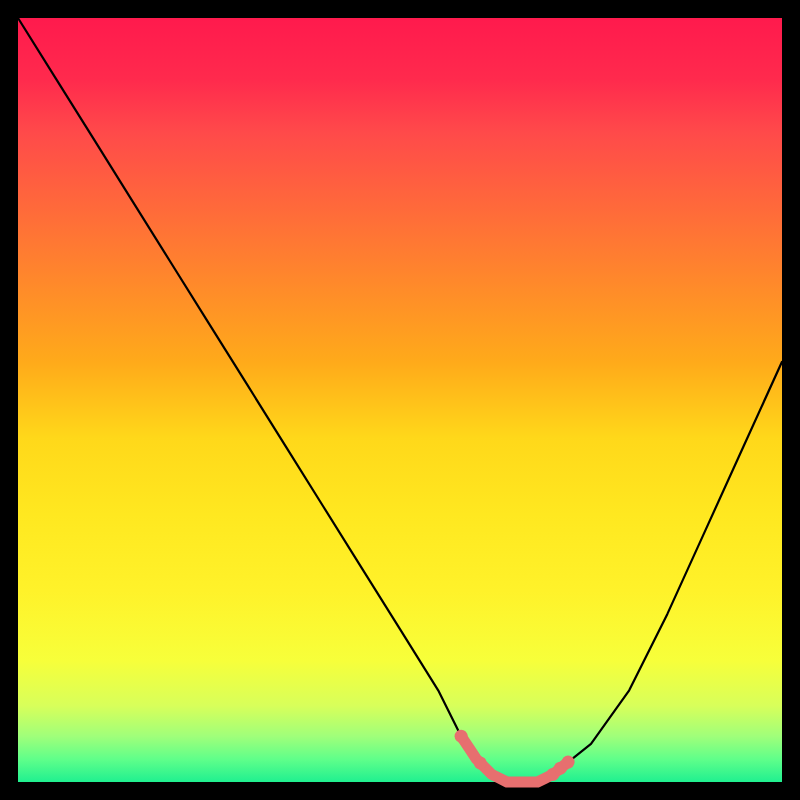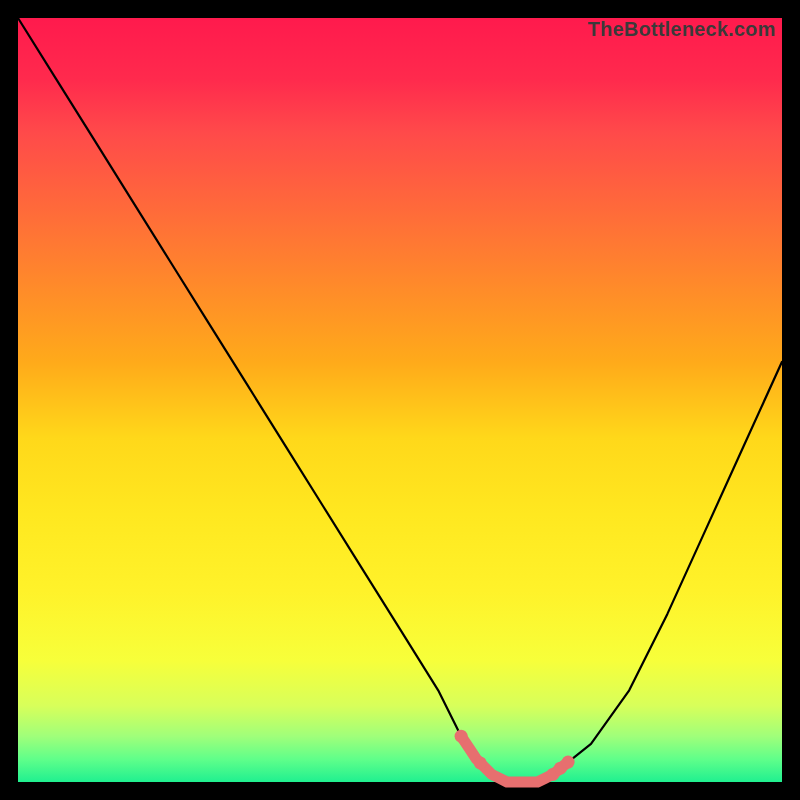--- a/index.html
+++ b/index.html
@@ -67,21 +67,20 @@
   }
   .dot {
     fill: #e76f6f;
   }
 </style>
 </head>
 <body>
 
 <div class="stage">
   <div class="plot-area">
-    <div class="watermark">TheBottleneck.com</div>
 
     <svg class="curve" viewBox="0 0 764 764">
       <path class="curve-path" d="M0.0 0.0 L38.2 61.1 L76.4 122.2 L114.6 183.4 L152.8 244.5 L191.0 305.6 L229.2 366.7 L267.4 427.8 L305.6 489.0 L343.8 550.1 L382.0 611.2 L420.2 672.3 L443.1 718.2 L458.4 741.1 L473.7 756.4 L489.0 764.0 L504.2 764.0 L519.5 764.0 L534.8 756.4 L573.0 725.8 L611.2 672.3 L649.4 595.9 L687.6 511.9 L725.8 427.8 L764.0 343.8"></path>
       <path class="highlight-path" d="M443.1 718.2 L450.8 729.6 L458.4 741.1 L466.0 748.7 L473.7 756.4 L481.3 760.2 L489.0 764.0 L496.6 764.0 L504.2 764.0 L511.9 764.0 L519.5 764.0 L527.2 760.2 L534.8 756.4 L542.4 750.2 L550.1 744.1"></path>
       <g>
           <circle class="dot" r="6.5" cx="443.1" cy="718.2"></circle>
           <circle class="dot" r="6.5" cx="462.2" cy="744.9"></circle>
           <circle class="dot" r="6.5" cx="534.8" cy="756.4"></circle>
           <circle class="dot" r="6.5" cx="542.4" cy="750.2"></circle>
           <circle class="dot" r="6.5" cx="550.1" cy="744.1"></circle>

